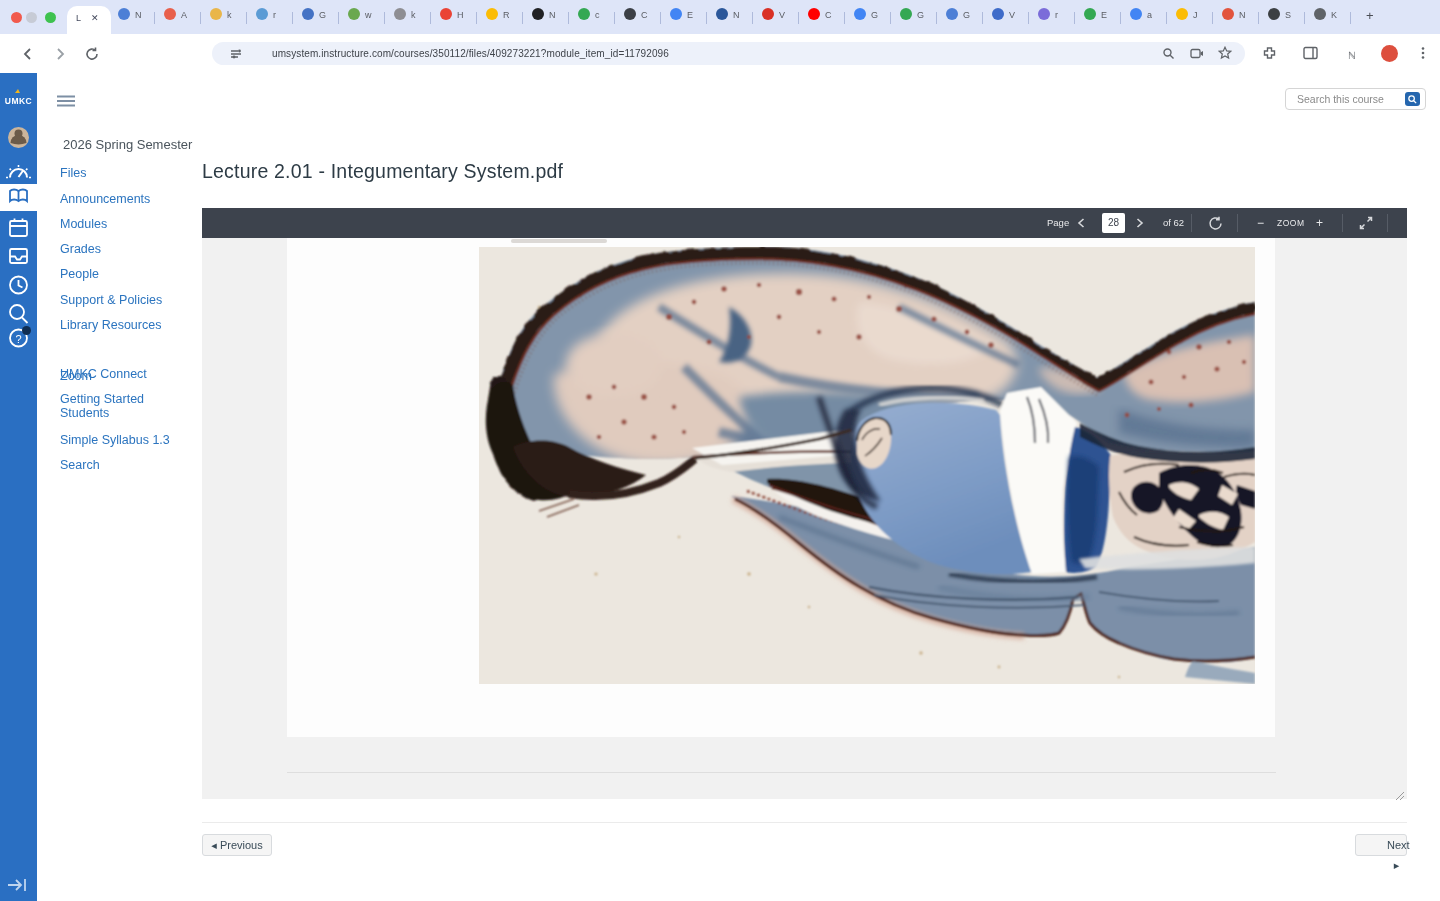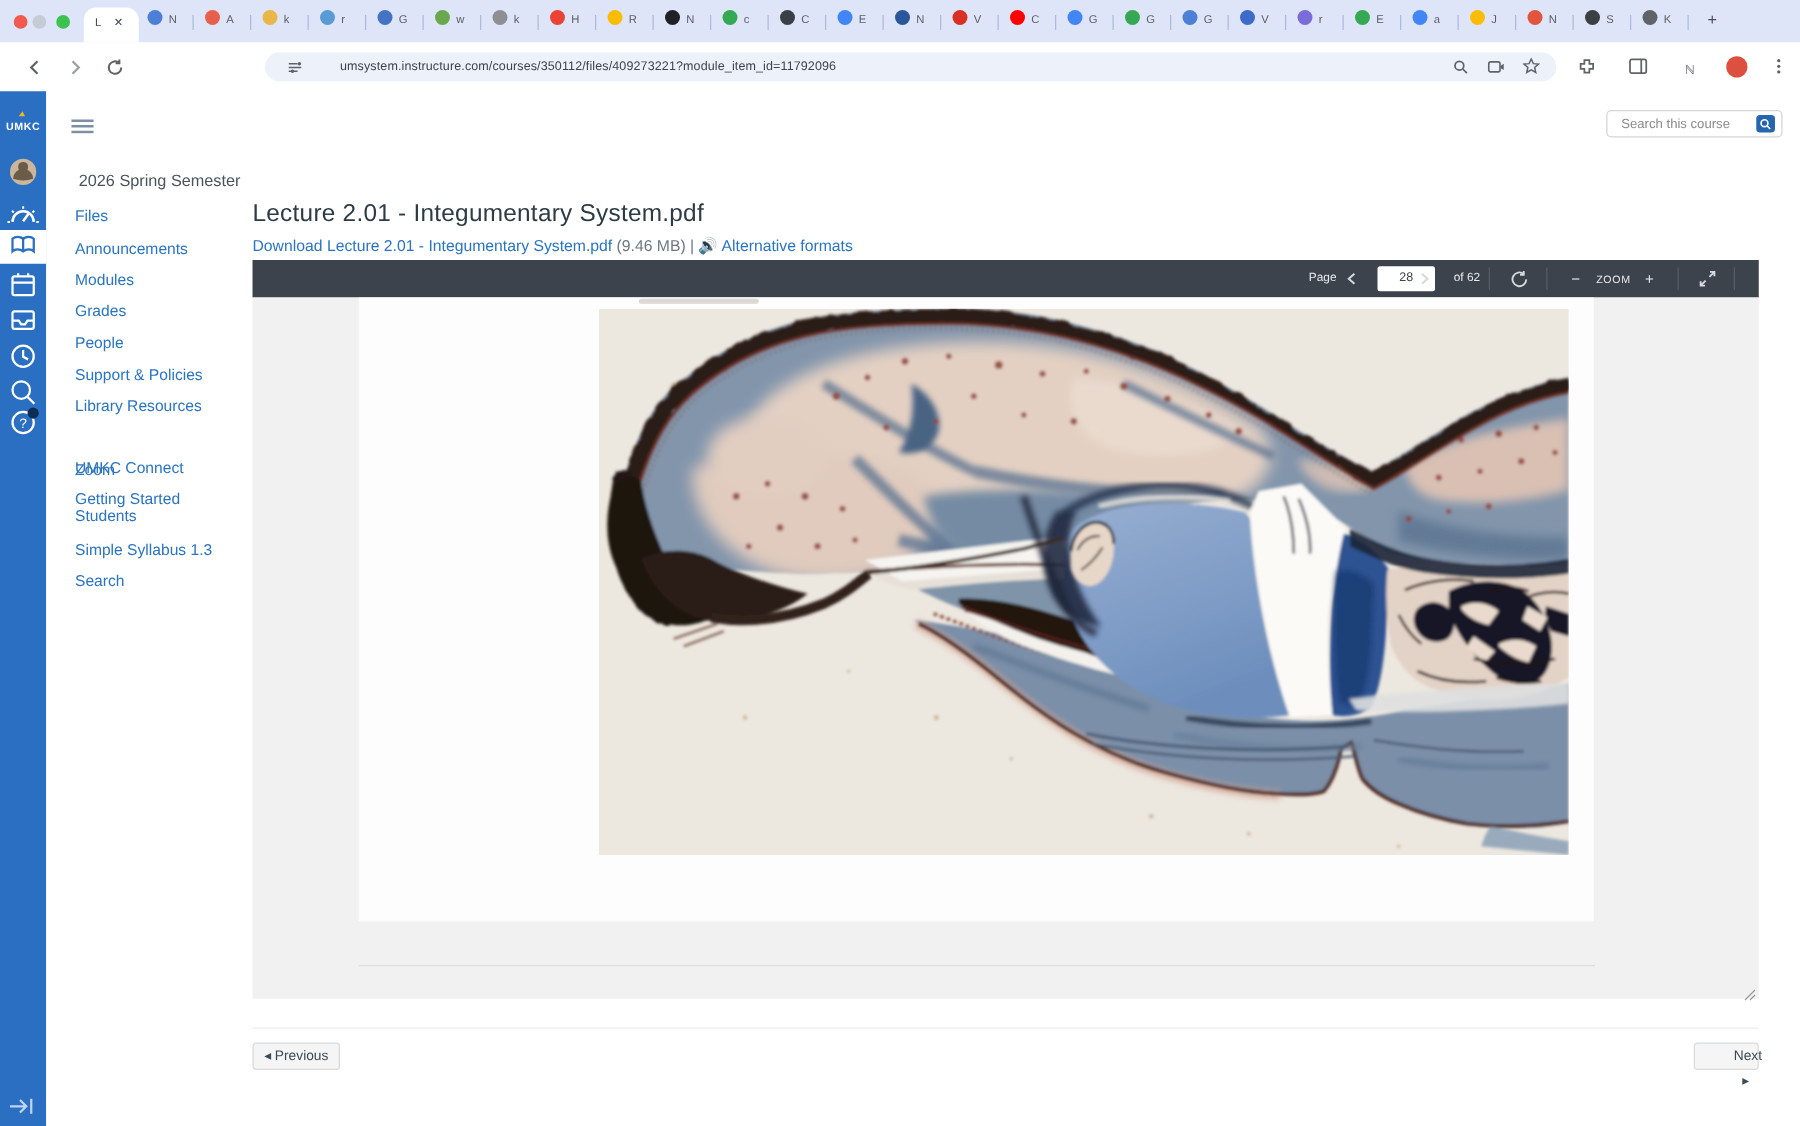--- a/index.html
+++ b/index.html
@@ -286,27 +286,26 @@
   <div id="searchbox">
       <span style="position:absolute;left:11px;top:4px;">Search this course</span>
     <div id="searchbtn">
         <svg width="11" height="11" viewBox="0 0 12 12" style="position:absolute;left:2px;top:1.5px;">
           <circle cx="5" cy="5" r="3" stroke="#fff" stroke-width="1.4" fill="none"></circle>
           <path d="M7.3 7.3 L10 10" stroke="#fff" stroke-width="1.4"></path>
         </svg>
       </div>
   </div>
   <h1 class="title">Lecture 2.01 - Integumentary System.pdf</h1>
-  <div id="dlrow">Download Lecture 2.01 - Integumentary System.pdf <span class="gray">(9.46 MB) | </span><span style="color:#1c1c1c;">🔊</span> Alternative formats</div>
   <div id="toolbar">
     <span class="tbt" style="left:845px;">Page</span>
     <svg class="abs" style="left:875px;top:10px;" width="8" height="10" viewBox="0 0 8 10">
         <path d="M6.5 1 L2 5 L6.5 9" stroke="#d6d8db" stroke-width="1.6" fill="none"></path>
       </svg>
-    <div class="abs" style="left:900px;top:5px;width:46px;height:20px;background:#fff;border-radius:2px;color:#3d434d;font-size:10px;text-align:center;line-height:20px;">28</div>
+    <div class="abs" style="left:900px;top:5px;width:23px;height:20px;background:#fff;border-radius:2px;color:#3d434d;font-size:10px;text-align:center;line-height:20px;">28</div>
     <svg class="abs" style="left:934px;top:10px;" width="8" height="10" viewBox="0 0 8 10">
         <path d="M1.5 1 L6 5 L1.5 9" stroke="#d6d8db" stroke-width="1.6" fill="none"></path>
       </svg>
     <span class="tbt" style="left:961px;">of 62</span>
     <div class="tbsep" style="left:989px;"></div>
     <svg class="abs" style="left:1006px;top:8px;" width="15" height="15" viewBox="0 0 15 15">
         <path d="M13 7.5 A5.5 5.5 0 1 1 11 3.2 M11 0.8 v3 h-3" stroke="#d6d8db" stroke-width="1.5" fill="none"></path>
       </svg>
     <div class="tbsep" style="left:1035px;"></div>
     <span class="tbt" style="left:1055px;font-size:12px;">−</span>

